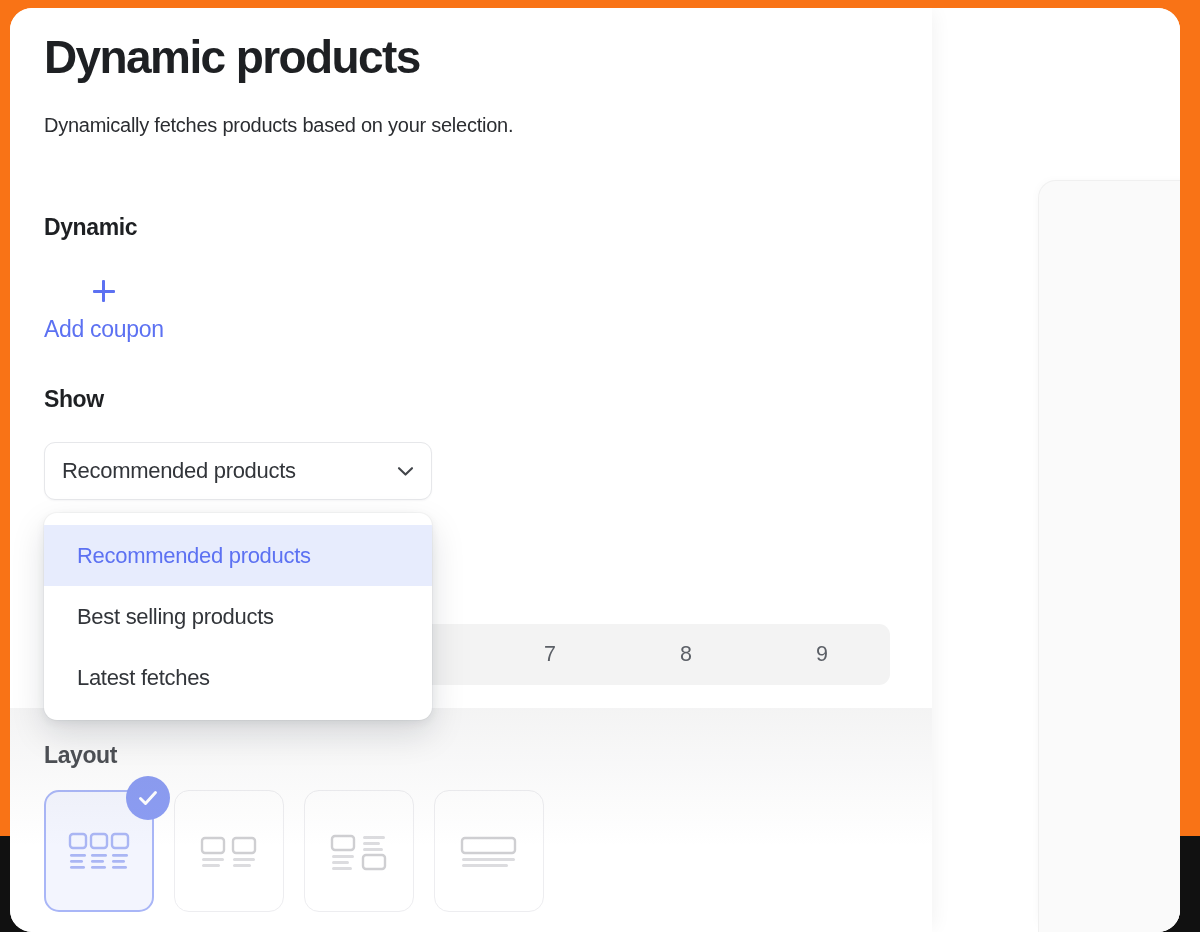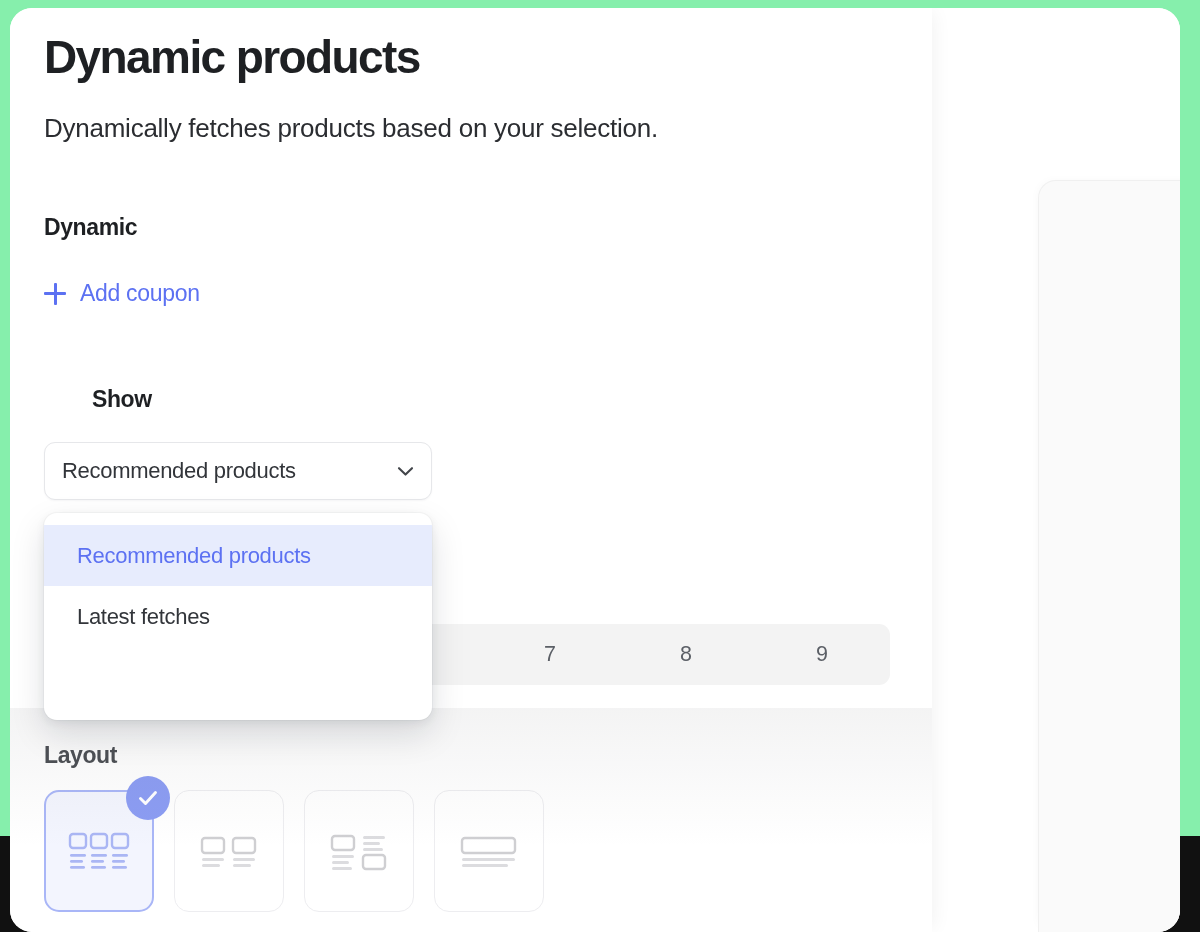--- a/index.html
+++ b/index.html
@@ -9,21 +9,21 @@
     height: 932px;
     overflow: hidden;
     background: #111111;
     font-family: "Liberation Sans", sans-serif;
   }
 
   #screen {
     position: relative;
     width: 1200px;
     height: 836px;
-    background: #86efac;
+    background: #f97316;
   }
 
   
   #frame {
     position: absolute;
     left: 10px;
     top: 8px;
     width: 1170px;
     height: 924px;
     background: #ffffff;
@@ -76,21 +76,21 @@
     font-size: 46px;
     font-weight: bold;
     letter-spacing: -1.6px;
     color: #1e2023;
     line-height: 1.12;
   }
   #page-subtitle {
     position: absolute;
     left: 34px;
     top: 104px;
-    font-size: 26px;
+    font-size: 20px;
     font-weight: normal;
     letter-spacing: -0.25px;
     color: #2b2d31;
     line-height: 1.3;
   }
 
   .section-label {
     font-size: 23px;
     font-weight: bold;
     letter-spacing: -0.4px;
@@ -104,20 +104,21 @@
     left: 34px;
     top: 272px;
     display: flex;
     align-items: center;
     gap: 14px;
     cursor: pointer;
     background: none;
     border: none;
     padding: 0;
     font-family: inherit;
+    flex-direction: column;
   }
   #add-coupon .plus {
     width: 22px; height: 22px;
     position: relative;
     flex: 0 0 auto;
   }
   #add-coupon .plus::before,
   #add-coupon .plus::after {
     content: "";
     position: absolute;
@@ -125,21 +126,21 @@
     border-radius: 1px;
   }
   #add-coupon .plus::before { left: 0; top: 9.5px; width: 22px; height: 3px; }
   #add-coupon .plus::after  { top: 0; left: 9.5px; height: 22px; width: 3px; }
   #add-coupon .lbl {
     font-size: 23px;
     color: #5c71f2;
     letter-spacing: -0.3px;
   }
 
-  #show-label { position: absolute; left: 34px; top: 378px; margin-left: 48px; }
+  #show-label { position: absolute; left: 34px; top: 378px; }
 
   
   #count-control {
     position: absolute;
     left: 200px;
     top: 616px;
     width: 680px;
     height: 61px;
     background: #f3f3f3;
     border-radius: 11px;
@@ -374,18 +375,19 @@
 
       <div id="select-trigger">
         <span class="val">Recommended products</span>
         <svg class="chev" viewBox="0 0 17 11" fill="none">
           <path d="M2 2.2 L8.5 8.6 L15 2.2" stroke="#42454a" stroke-width="2.1" stroke-linecap="round" stroke-linejoin="round"></path>
         </svg>
       </div>
 
       <div id="select-menu">
         <div class="menu-item selected">Recommended products</div>
+        <div class="menu-item">Best selling products</div>
         <div class="menu-item">Latest fetches</div>
       </div>
 
     </div>
   </div>
 </div>
 
 </body></html>

